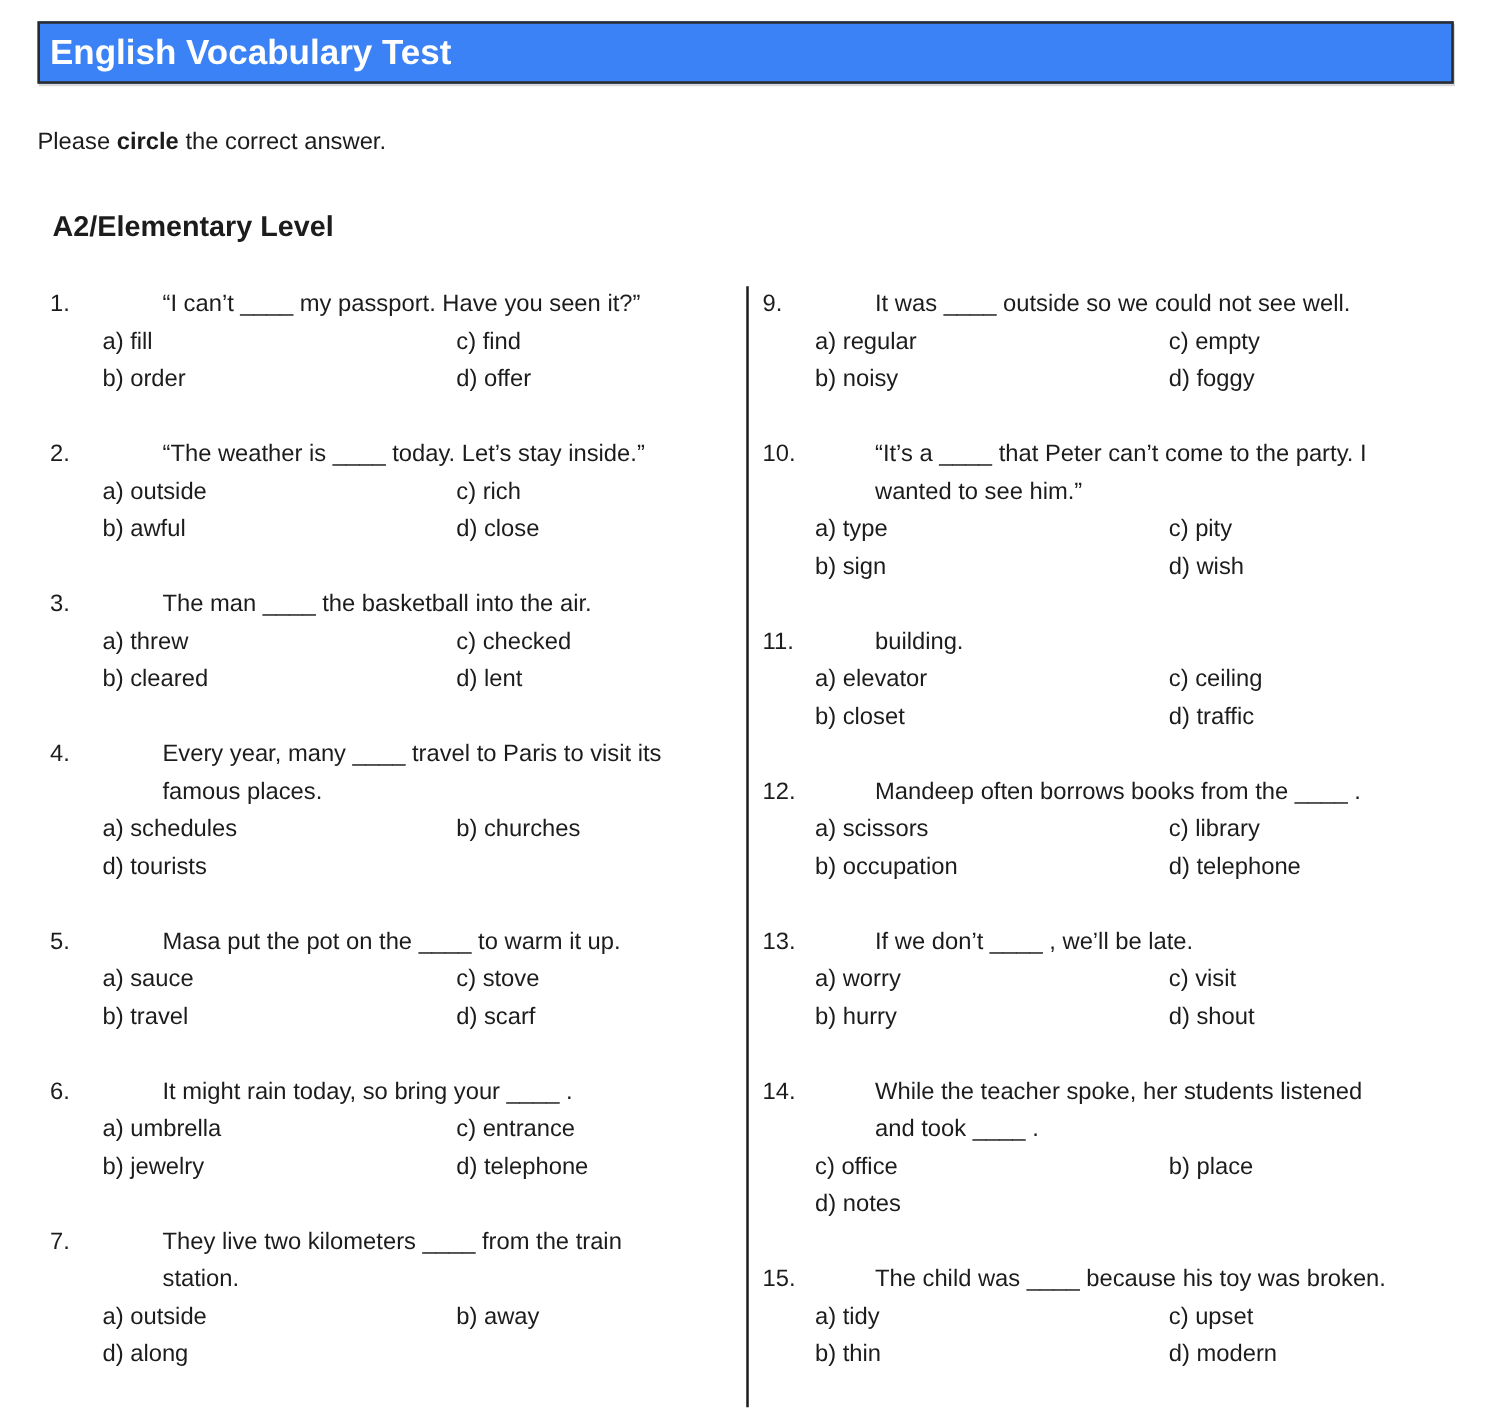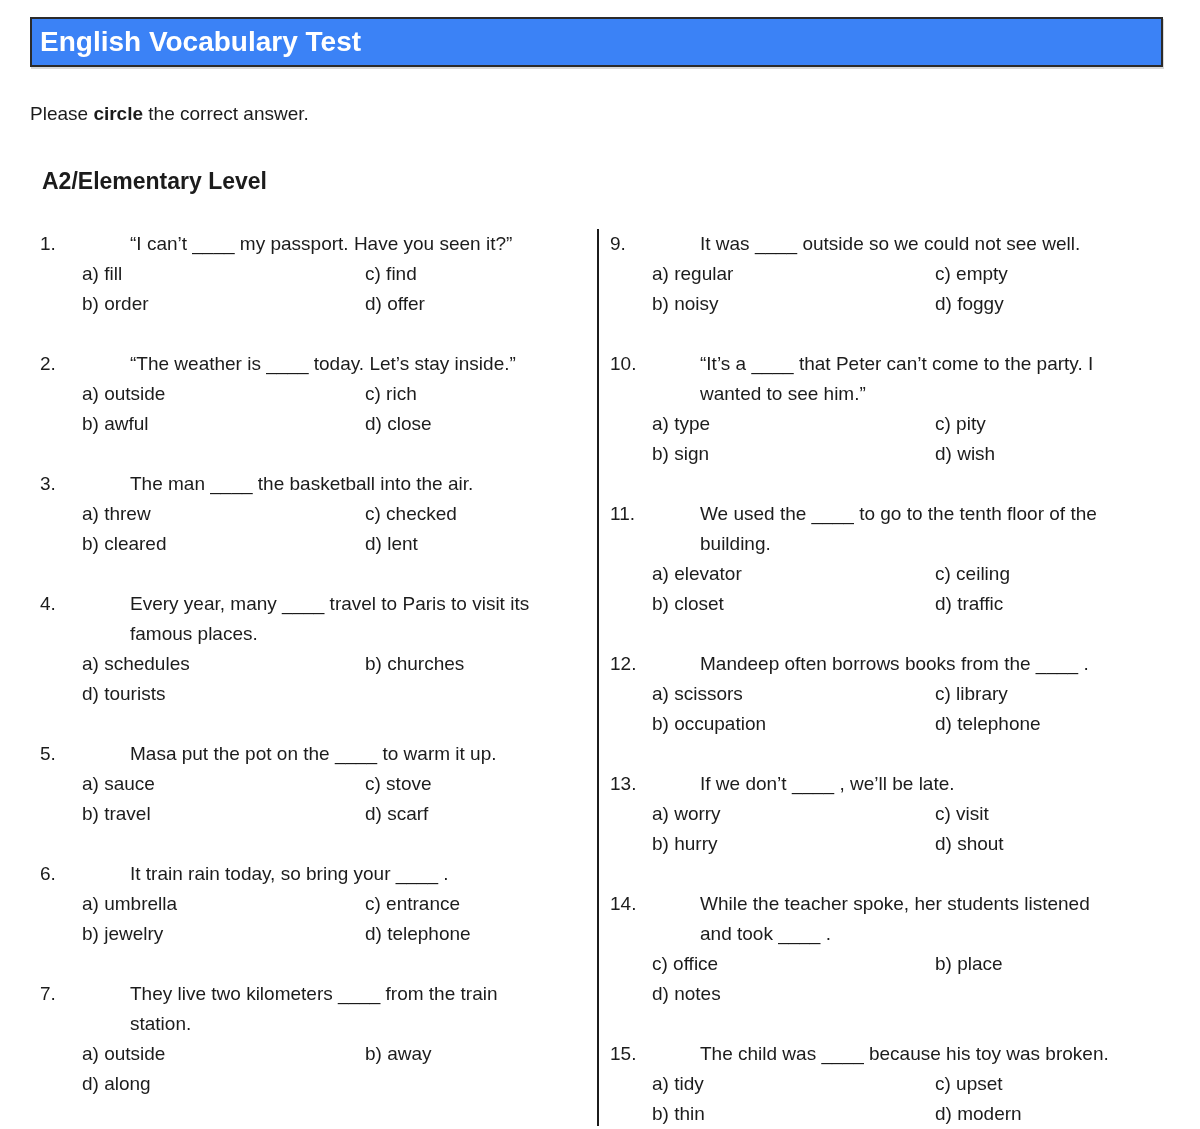--- a/index.html
+++ b/index.html
@@ -168,21 +168,21 @@
         <div class="opt opt-b">b) travel</div>
         <div class="opt opt-d">d) scarf</div>
       </div>
     </div>
   </div>
 
   <div class="question">
     <div class="qnum">6.</div>
     <div class="qbody">
       <div class="qtext">
-              <div class="qline">It train rain today, so bring your ____ .</div>
+              <div class="qline">It might rain today, so bring your ____ .</div>
             </div>
       <div class="opts">
         <div class="opt opt-a">a) umbrella</div>
         <div class="opt opt-c">c) entrance</div>
         <div class="opt opt-b">b) jewelry</div>
         <div class="opt opt-d">d) telephone</div>
       </div>
     </div>
   </div>
 
@@ -231,21 +231,20 @@
         <div class="opt opt-b">b) sign</div>
         <div class="opt opt-d">d) wish</div>
       </div>
     </div>
   </div>
 
   <div class="question">
     <div class="qnum">11.</div>
     <div class="qbody">
       <div class="qtext">
-              <div class="qline">We used the ____ to go to the tenth floor of the</div>
               <div class="qline">building.</div>
             </div>
       <div class="opts">
         <div class="opt opt-a">a) elevator</div>
         <div class="opt opt-c">c) ceiling</div>
         <div class="opt opt-b">b) closet</div>
         <div class="opt opt-d">d) traffic</div>
       </div>
     </div>
   </div>

